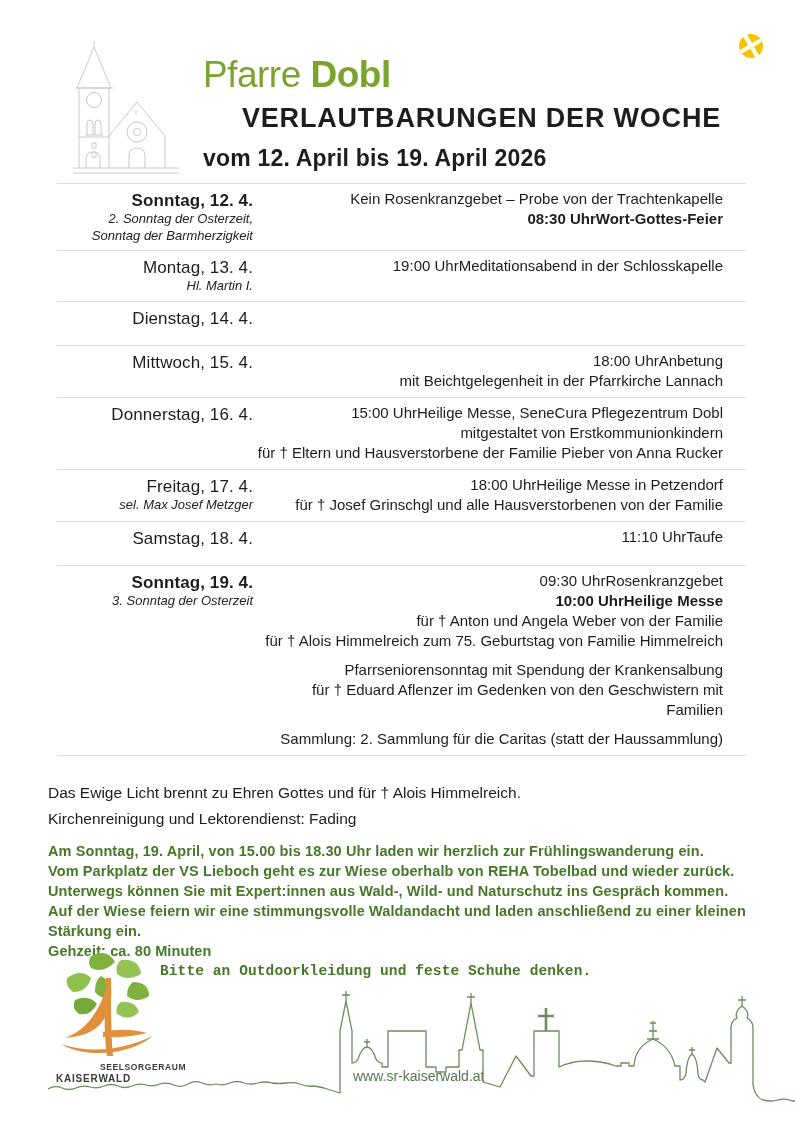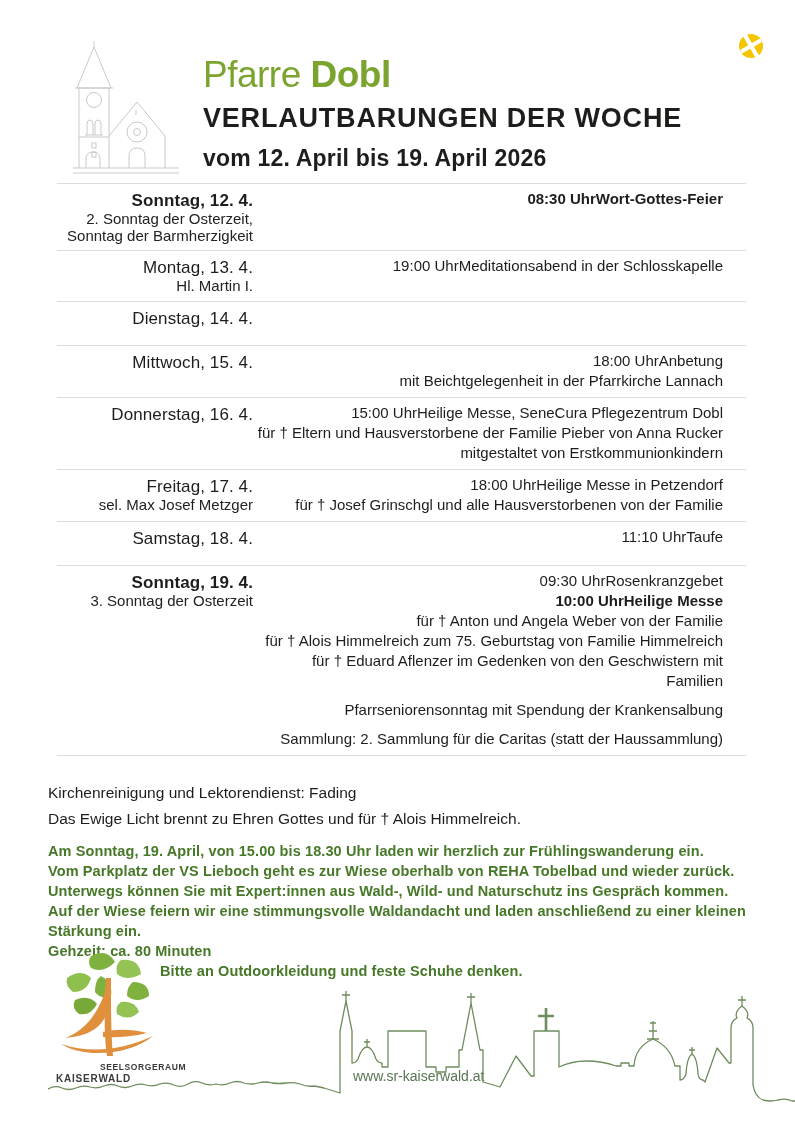--- a/index.html
+++ b/index.html
@@ -22,48 +22,48 @@
     position:relative;overflow:hidden;
   }
   .page{position:relative;width:795px;height:1024px;}
 
   
   .church-art{position:absolute;left:57px;top:40px;}
   .austria-logo{position:absolute;left:736px;top:31px;}
   .header-text{position:absolute;left:203px;top:55px;width:560px;}
   .parish-line{font-size:37px;line-height:40px;color:var(--accent-green);letter-spacing:-0.5px;}
   .parish-line .bold{font-weight:bold;}
-  .main-title{font-size:27px;font-weight:bold;letter-spacing:0.8px;margin-top:8px;line-height:30px;}
+  .main-title{font-size:27px;font-weight:bold;letter-spacing:0.8px;margin-top:8px;line-height:30px;margin-left:39px;}
   .date-range{font-size:23px;font-weight:bold;margin-top:12px;letter-spacing:0.2px;}
 
   
   .schedule{
     position:absolute;left:57px;top:183px;width:689px;
     border-top:1px solid var(--sep-gray);
     max-height:597px;overflow:hidden;
   }
   .row{display:flex;border-bottom:1px solid var(--sep-gray);padding:5px 0 6px 0;min-height:44px;text-align:right;}
   .col-day{width:196px;flex:none;padding-top:1px;}
   .day{font-size:17px;line-height:21px;letter-spacing:0.1px;}
   .day.strong{font-weight:bold;}
-  .note{font-size:15px;line-height:16.5px;color:#222;}
+  .note{font-size:13px;font-style:italic;line-height:16.5px;color:#222;}
   .col-entries{width:470px;flex:none;font-size:15px;}
   .entry{line-height:20px;}
   .entry.gap{margin-top:9px;}
   .time{display:inline-block;width:97px;vertical-align:top;}
   .b{font-weight:bold;}
 
   
   .notes{position:absolute;left:48px;top:780px;width:710px;}
   .notes p{font-size:15.5px;line-height:26px;}
 
   
   .announcement{position:absolute;left:48px;top:841px;width:706px;color:var(--announce-green);}
   .announcement p{font-size:14.5px;font-weight:bold;line-height:20px;letter-spacing:0.1px;}
-  .announcement .indent{margin-left:112px;margin-top:0px;}
+  .announcement .indent{margin-left:112px;margin-top:0px;font-family:Liberation Mono, monospace;}
 
   
   .tree-logo{position:absolute;left:55px;top:952px;}
   .logo-caption{position:absolute;left:56px;top:1062px;color:#3A3A38;line-height:11px;}
   .logo-caption .l1{font-size:8.5px;font-weight:bold;letter-spacing:0.6px;margin-left:44px;}
   .logo-caption .l2{font-size:10px;font-weight:bold;letter-spacing:0.8px;}
   .website{position:absolute;left:353px;top:1068px;font-size:14px;color:#587553;}
   .skyline{position:absolute;left:0;top:975px;}
 </style>
 </head>
@@ -112,20 +112,21 @@
   </div>
 
   <div class="schedule">
       <div class="row">
         <div class="col-day">
           <div class="day strong">Sonntag, 12. 4.</div>
           <div class="note">2. Sonntag der Osterzeit,</div>
           <div class="note">Sonntag der Barmherzigkeit</div>
         </div>
         <div class="col-entries">
+          <div class="entry"><span>Kein Rosenkranzgebet – Probe von der Trachtenkapelle</span></div>
           <div class="entry"><span class="time b">08:30 Uhr</span><span class="b">Wort-Gottes-Feier</span></div>
         </div>
       </div>
       <div class="row">
         <div class="col-day">
           <div class="day">Montag, 13. 4.</div>
           <div class="note">Hl. Martin I.</div>
         </div>
         <div class="col-entries">
           <div class="entry"><span class="time">19:00 Uhr</span><span>Meditationsabend in der Schlosskapelle</span></div>
@@ -145,22 +146,22 @@
           <div class="entry"><span class="time">18:00 Uhr</span><span>Anbetung</span></div>
           <div class="entry"><span>mit Beichtgelegenheit in der Pfarrkirche Lannach</span></div>
         </div>
       </div>
       <div class="row">
         <div class="col-day">
           <div class="day">Donnerstag, 16. 4.</div>
         </div>
         <div class="col-entries">
           <div class="entry"><span class="time">15:00 Uhr</span><span>Heilige Messe, SeneCura Pflegezentrum Dobl</span></div>
+          <div class="entry"><span>mitgestaltet von Erstkommunionkindern</span></div>
           <div class="entry"><span>für † Eltern und Hausverstorbene der Familie Pieber von Anna Rucker</span></div>
-          <div class="entry"><span>mitgestaltet von Erstkommunionkindern</span></div>
         </div>
       </div>
       <div class="row">
         <div class="col-day">
           <div class="day">Freitag, 17. 4.</div>
           <div class="note">sel. Max Josef Metzger</div>
         </div>
         <div class="col-entries">
           <div class="entry"><span class="time">18:00 Uhr</span><span>Heilige Messe in Petzendorf</span></div>
           <div class="entry"><span>für † Josef Grinschgl und alle Hausverstorbenen von der Familie</span></div>
@@ -177,30 +178,30 @@
       <div class="row">
         <div class="col-day">
           <div class="day strong">Sonntag, 19. 4.</div>
           <div class="note">3. Sonntag der Osterzeit</div>
         </div>
         <div class="col-entries">
           <div class="entry"><span class="time">09:30 Uhr</span><span>Rosenkranzgebet</span></div>
           <div class="entry"><span class="time b">10:00 Uhr</span><span class="b">Heilige Messe</span></div>
           <div class="entry"><span>für † Anton und Angela Weber von der Familie</span></div>
           <div class="entry"><span>für † Alois Himmelreich zum 75. Geburtstag von Familie Himmelreich</span></div>
+          <div class="entry gap"><span>Pfarrseniorensonntag mit Spendung der Krankensalbung</span></div>
           <div class="entry"><span>für † Eduard Aflenzer im Gedenken von den Geschwistern mit Familien</span></div>
-          <div class="entry gap"><span>Pfarrseniorensonntag mit Spendung der Krankensalbung</span></div>
           <div class="entry gap"><span>Sammlung: 2. Sammlung für die Caritas (statt der Haussammlung)</span></div>
         </div>
       </div>
     </div>
 
   <div class="notes">
+      <p>Das Ewige Licht brennt zu Ehren Gottes und für † Alois Himmelreich.</p>
       <p>Kirchenreinigung und Lektorendienst: Fading</p>
-      <p>Das Ewige Licht brennt zu Ehren Gottes und für † Alois Himmelreich.</p>
     </div>
 
   <div class="announcement">
       <p>Am Sonntag, 19. April, von 15.00 bis 18.30 Uhr laden wir herzlich zur Frühlingswanderung ein.</p>
       <p>Vom Parkplatz der VS Lieboch geht es zur Wiese oberhalb von REHA Tobelbad und wieder zurück. Unterwegs können Sie mit Expert:innen aus Wald-, Wild- und Naturschutz ins Gespräch kommen. Auf der Wiese feiern wir eine stimmungsvolle Waldandacht und laden anschließend zu einer kleinen Stärkung ein.</p>
       <p>Gehzeit: ca. 80 Minuten</p>
       <p class="indent">Bitte an Outdoorkleidung und feste Schuhe denken.</p>
     </div>
 
   <div class="tree-logo">

